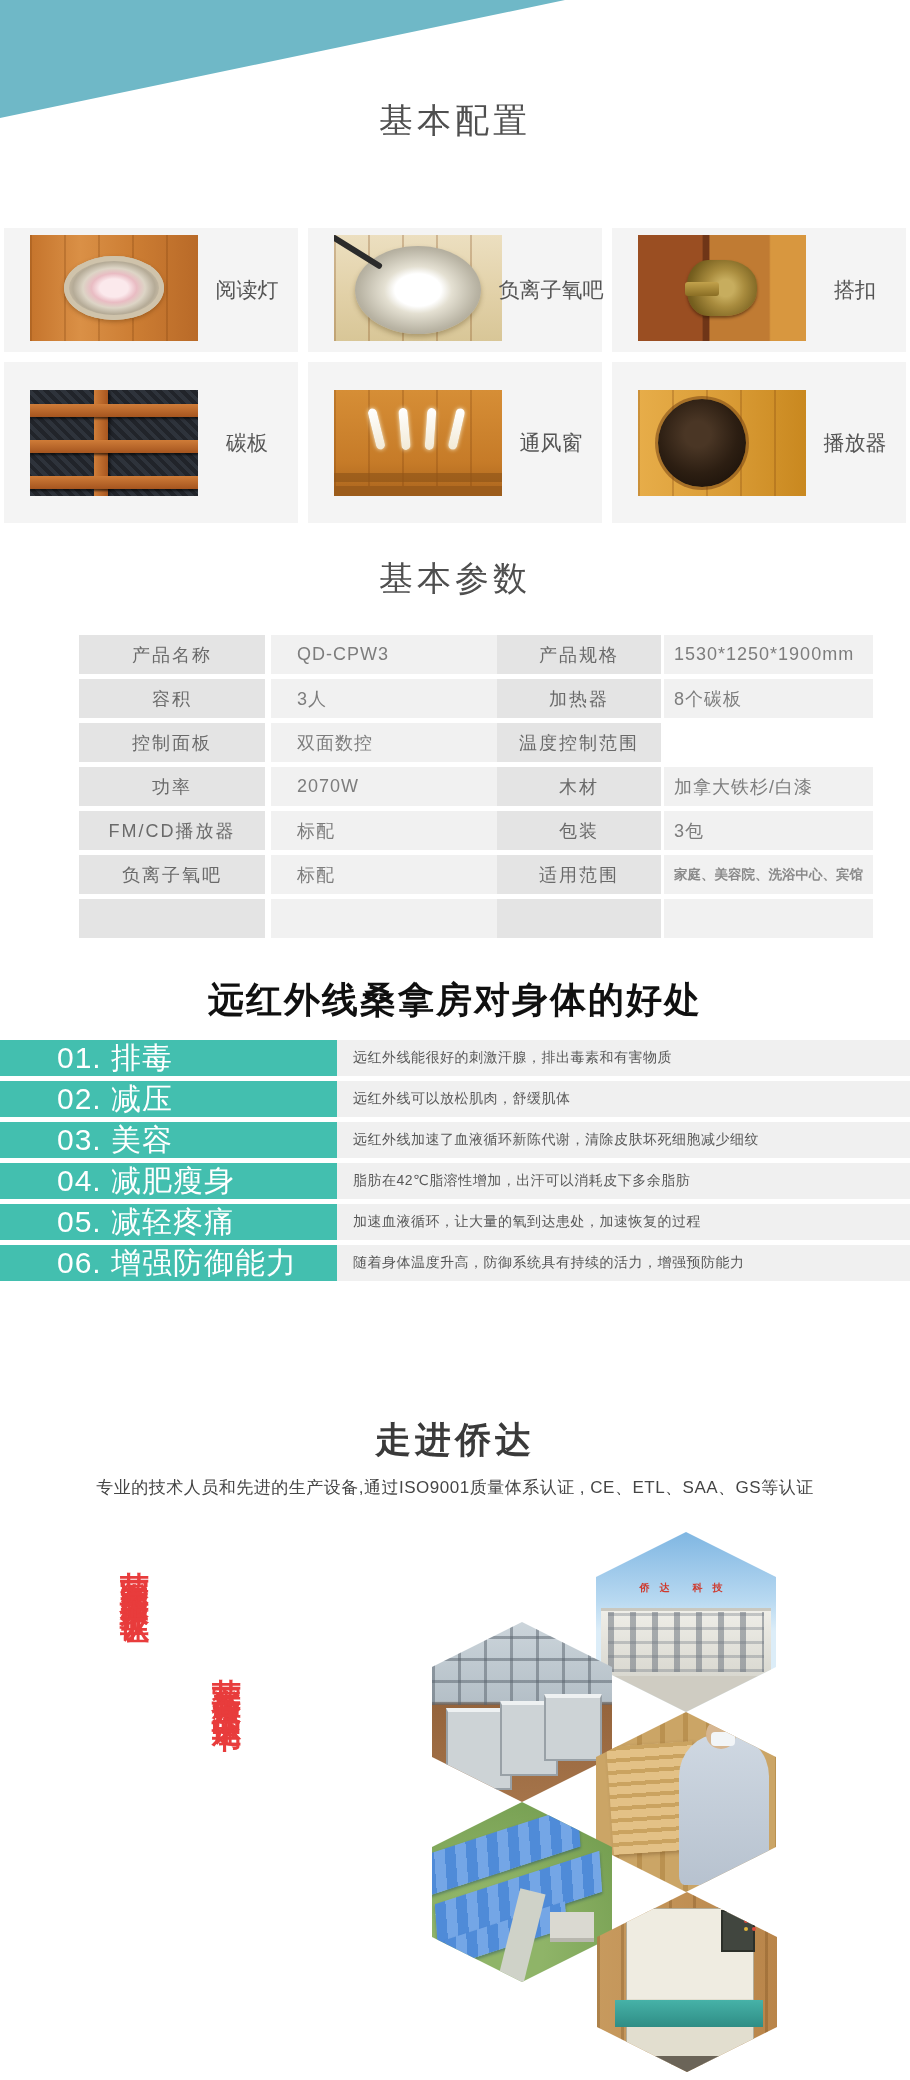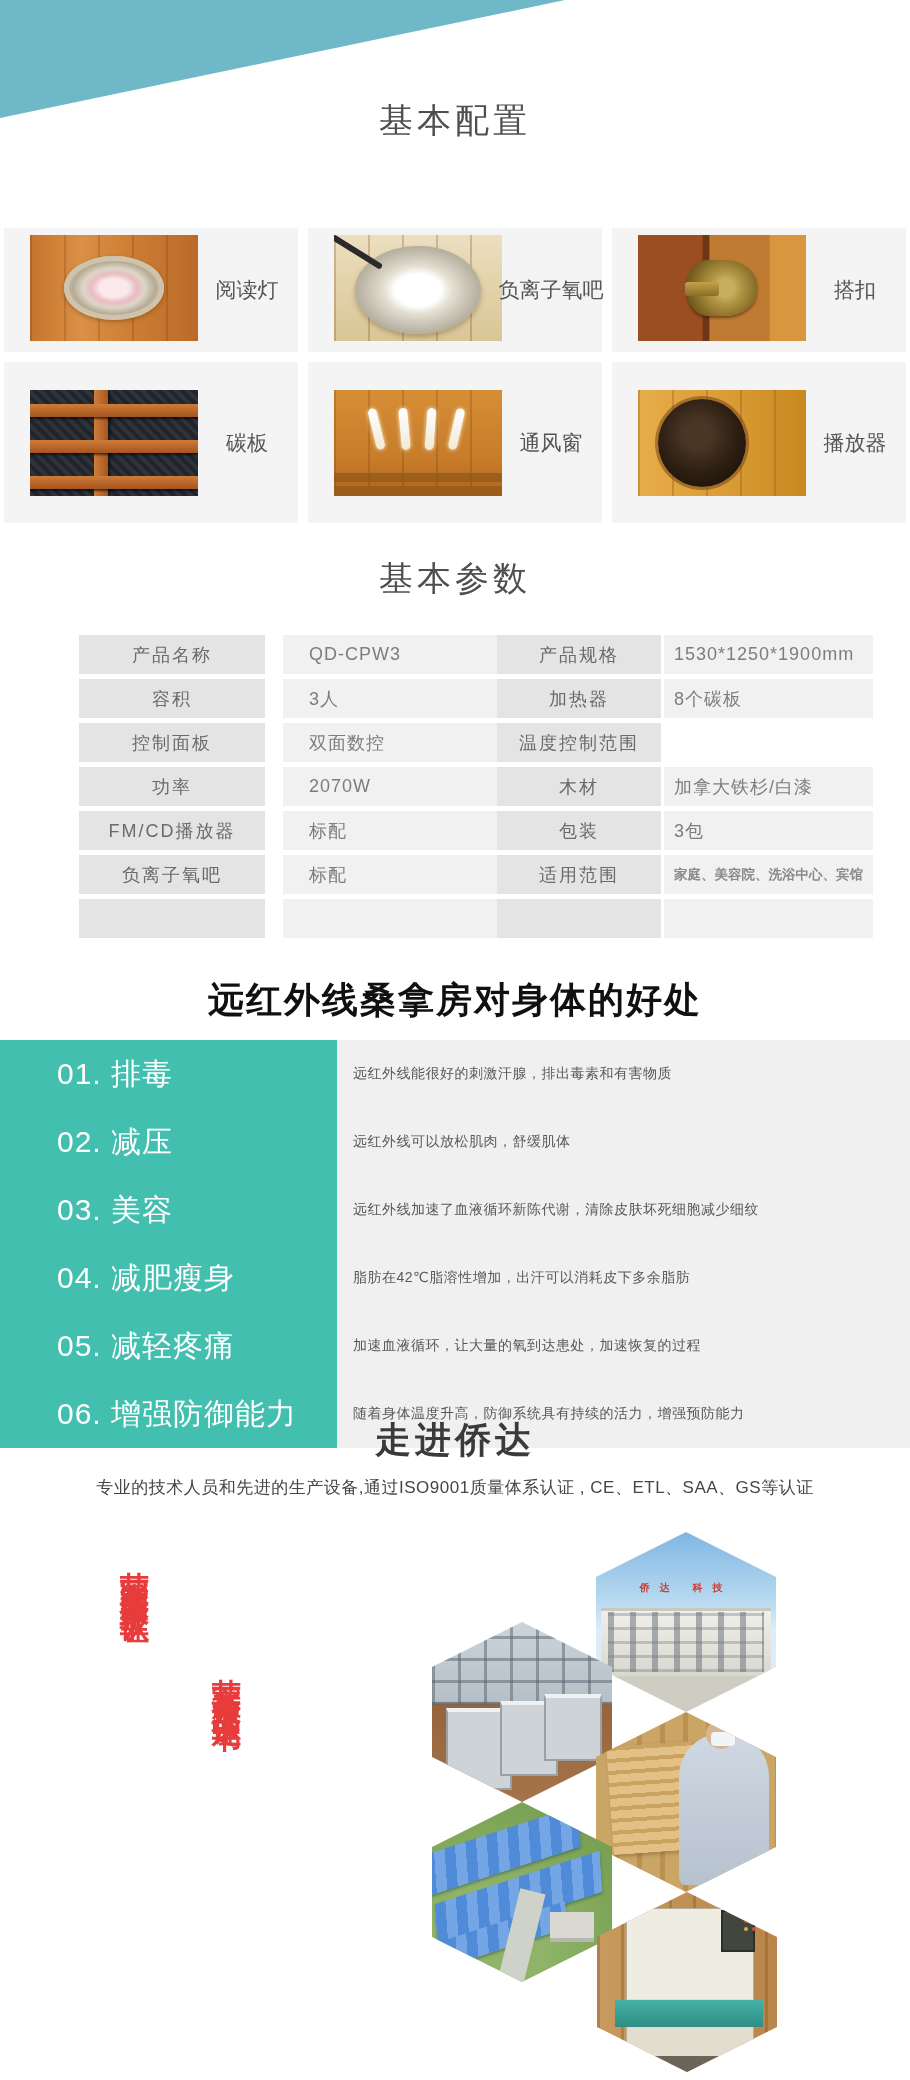--- a/index.html
+++ b/index.html
@@ -64,27 +64,27 @@
     background:radial-gradient(circle at 45% 40%,#4a3625 0 18%,#2c1e12 55%,#140c06 100%);
     box-shadow:0 0 0 3px rgba(120,70,20,.55);}
 
   
   .ptable{position:absolute;top:635px;}
   .prow{display:flex;height:39px;margin-bottom:5px;}
   .plabel{background:#e4e4e4;display:flex;align-items:center;justify-content:center;
     font-size:18px;color:#6a6a6a;letter-spacing:2px;}
   .pvalue{background:#f1f1f1;display:flex;align-items:center;
     font-size:18px;color:#7d7d7d;letter-spacing:1px;box-sizing:border-box;}
-  .pt-left .plabel{width:186px;margin-left:44px;}  .pt-left .pvalue{width:266px;margin-left:18px;padding-left:26px;}
+  .pt-left .plabel{width:186px;margin-left:44px;}  .pt-left .pvalue{width:266px;margin-left:6px;padding-left:26px;}
   .pt-right .plabel{width:164px;} .pt-right .pvalue{width:209px;margin-left:3px;padding-left:10px;}
   .pvalue.small{font-size:13.5px;font-weight:bold;color:#8a8a8a;letter-spacing:0;}
 
   
   .benefits{position:absolute;left:0;top:1040px;width:910px;}
-  .brow{display:flex;height:68px;}
+  .brow{display:flex;height:36px;margin-bottom:5px;}
   .b-label{width:337px;box-sizing:border-box;padding-left:57px;background:#43bfaf;color:#fff;
     font-size:30px;display:flex;align-items:center;letter-spacing:1px;}
   .b-desc{flex:1;background:#f0f0f0;color:#585858;font-size:14px;display:flex;align-items:center;
     padding-left:16px;letter-spacing:.5px;}
 
   
   .subtitle{position:absolute;left:0;top:1476px;width:100%;text-align:center;
     font-size:17px;color:#454545;letter-spacing:.5px;}
   .vbanner{position:absolute;writing-mode:vertical-rl;text-orientation:upright;
     font-size:29px;line-height:32px;letter-spacing:4px;font-weight:bold;color:#e83c3c;}

